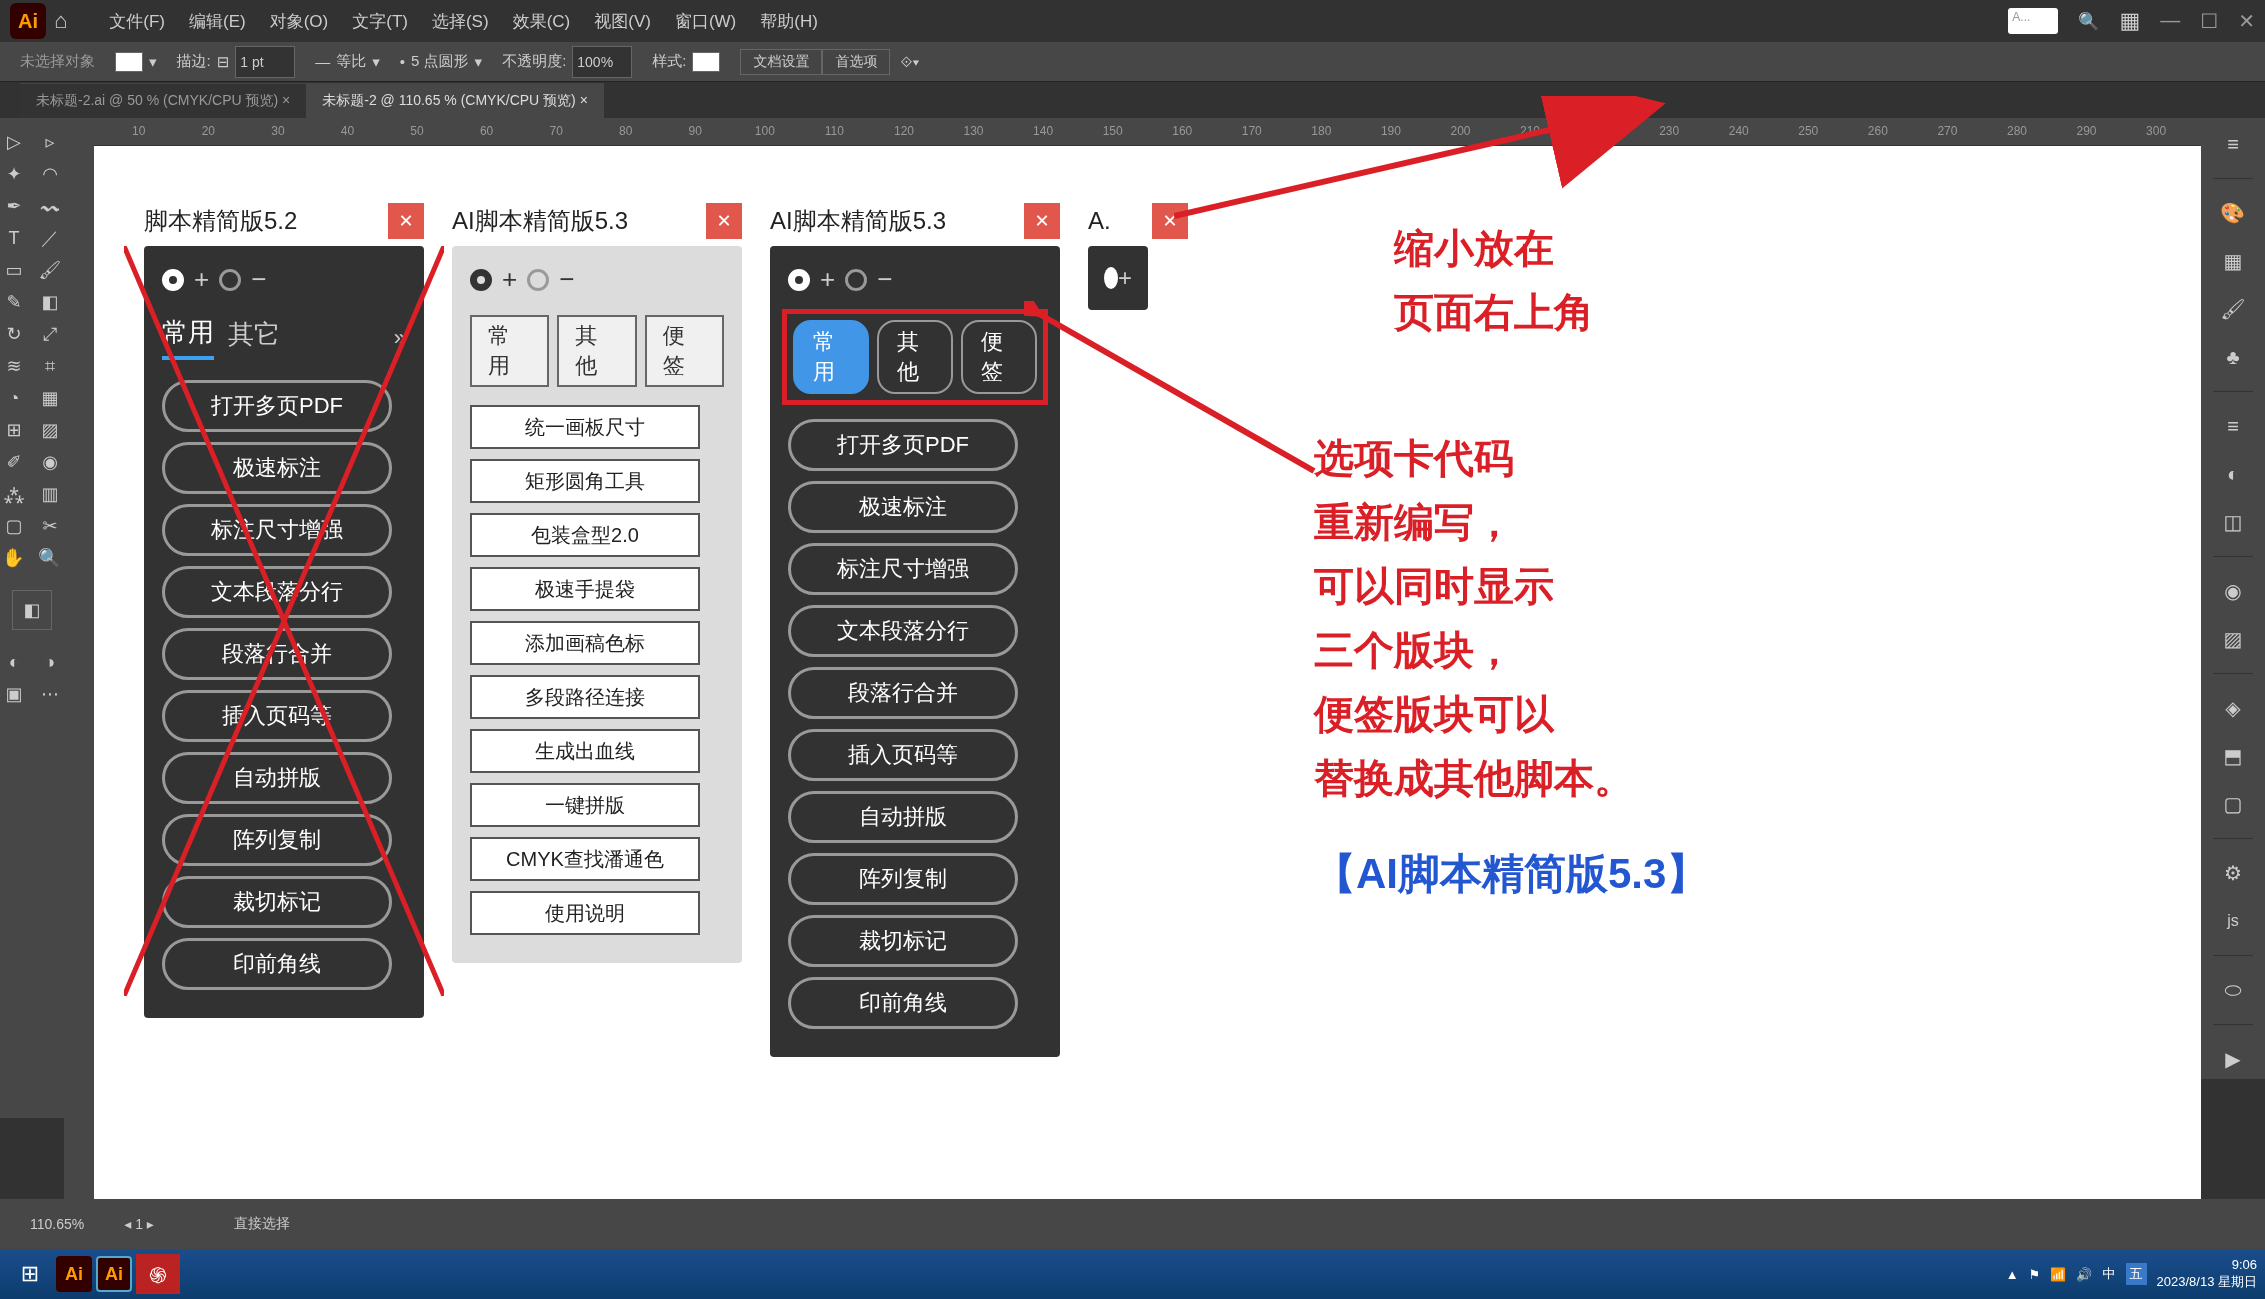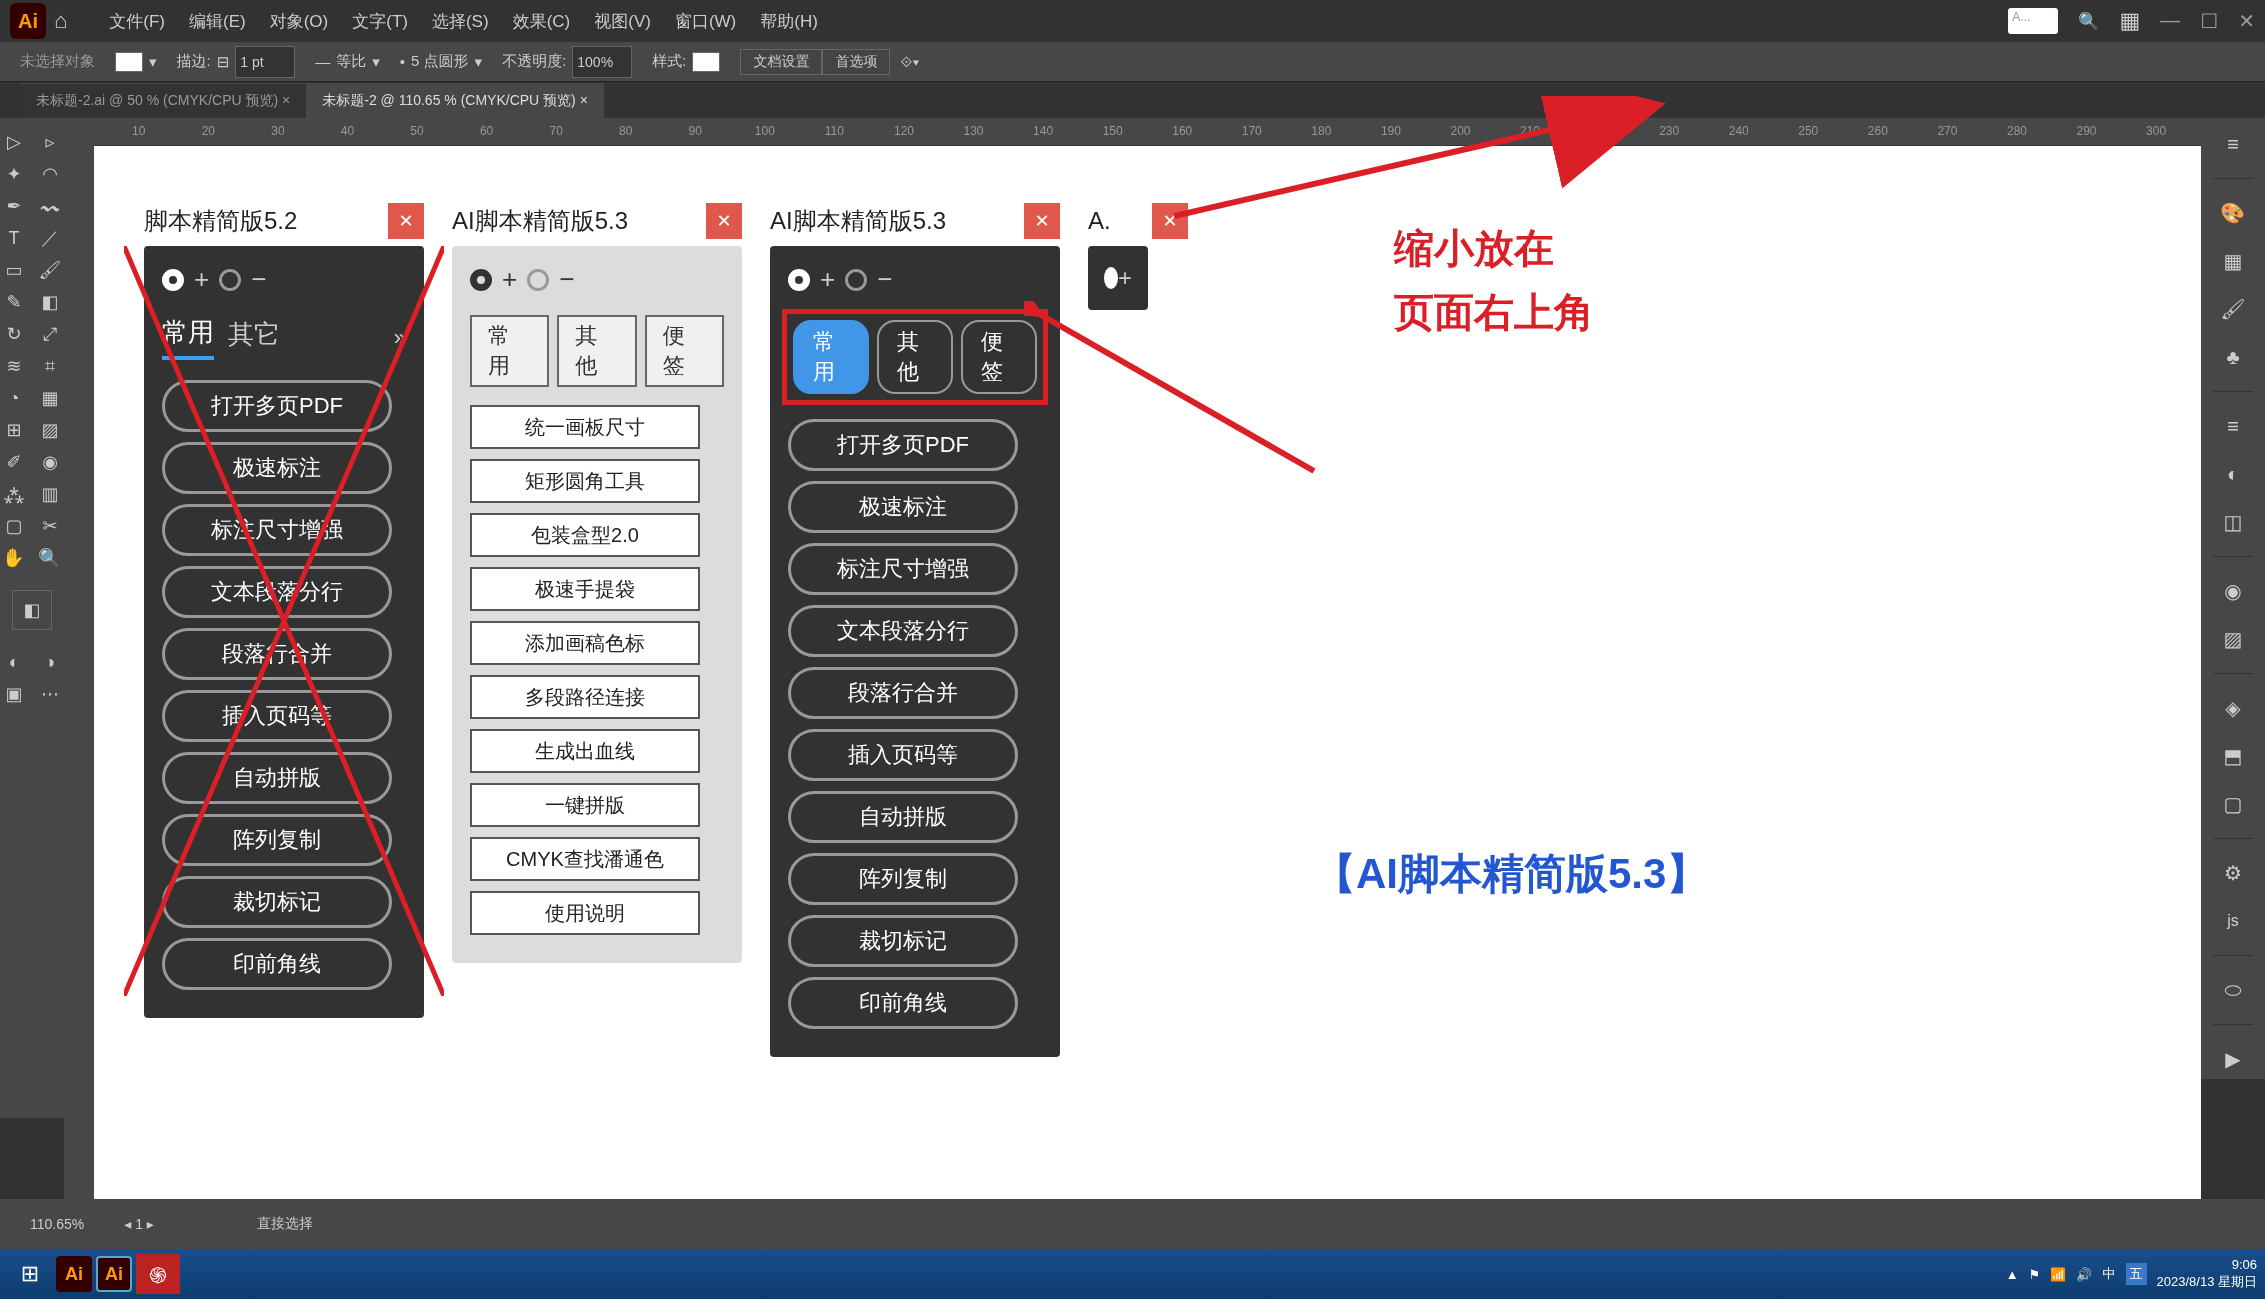--- a/index.html
+++ b/index.html
@@ -394,30 +394,36 @@
       <defs>
           <marker id="ah2" markerWidth="20" markerHeight="20" refX="2" refY="10" orient="auto">
             <path d="M20,0 L0,10 L20,20 Z" fill="#da1f26"></path>
           </marker>
         </defs>
       <line x1="290" y1="170" x2="10" y2="10" stroke="#da1f26" stroke-width="6" marker-end="url(#ah2)"></line>
     </svg>
 
     <div class="annot" style="top:70px;left:1300px;white-space:pre-line;">缩小放在
 页面右上角</div>
+    <div class="annot" style="top:280px;left:1220px;white-space:pre-line;">选项卡代码
+重新编写，
+可以同时显示
+三个版块，
+便签版块可以
+替换成其他脚本。</div>
     <div class="annot-title" style="top:700px;left:1220px;">【AI脚本精简版5.3】</div>
 
     <div style="position:absolute;bottom:30px;right:40px;color:#555;font-size:14px;opacity:.5;">www.52cnp.com</div>
   </div>
 </div>
 
 <div class="statusbar" style="bottom:50px;">
   <span class="zoom">110.65%</span>
   <span>◂ <span>1</span> ▸</span>
-  <span style="margin-left:103px;">直接选择</span>
+  <span style="margin-left:80px;">直接选择</span>
 </div>
 
 <div class="taskbar">
   <div class="tb-icon">⊞</div>
   <div class="tb-icon tb-ai">Ai</div>
   <div class="tb-icon tb-ai active">Ai</div>
   <div class="tb-icon" style="background:#b22;">֍</div>
   <div class="tb-right">
     <span>▲</span>
     <span>⚑</span>

